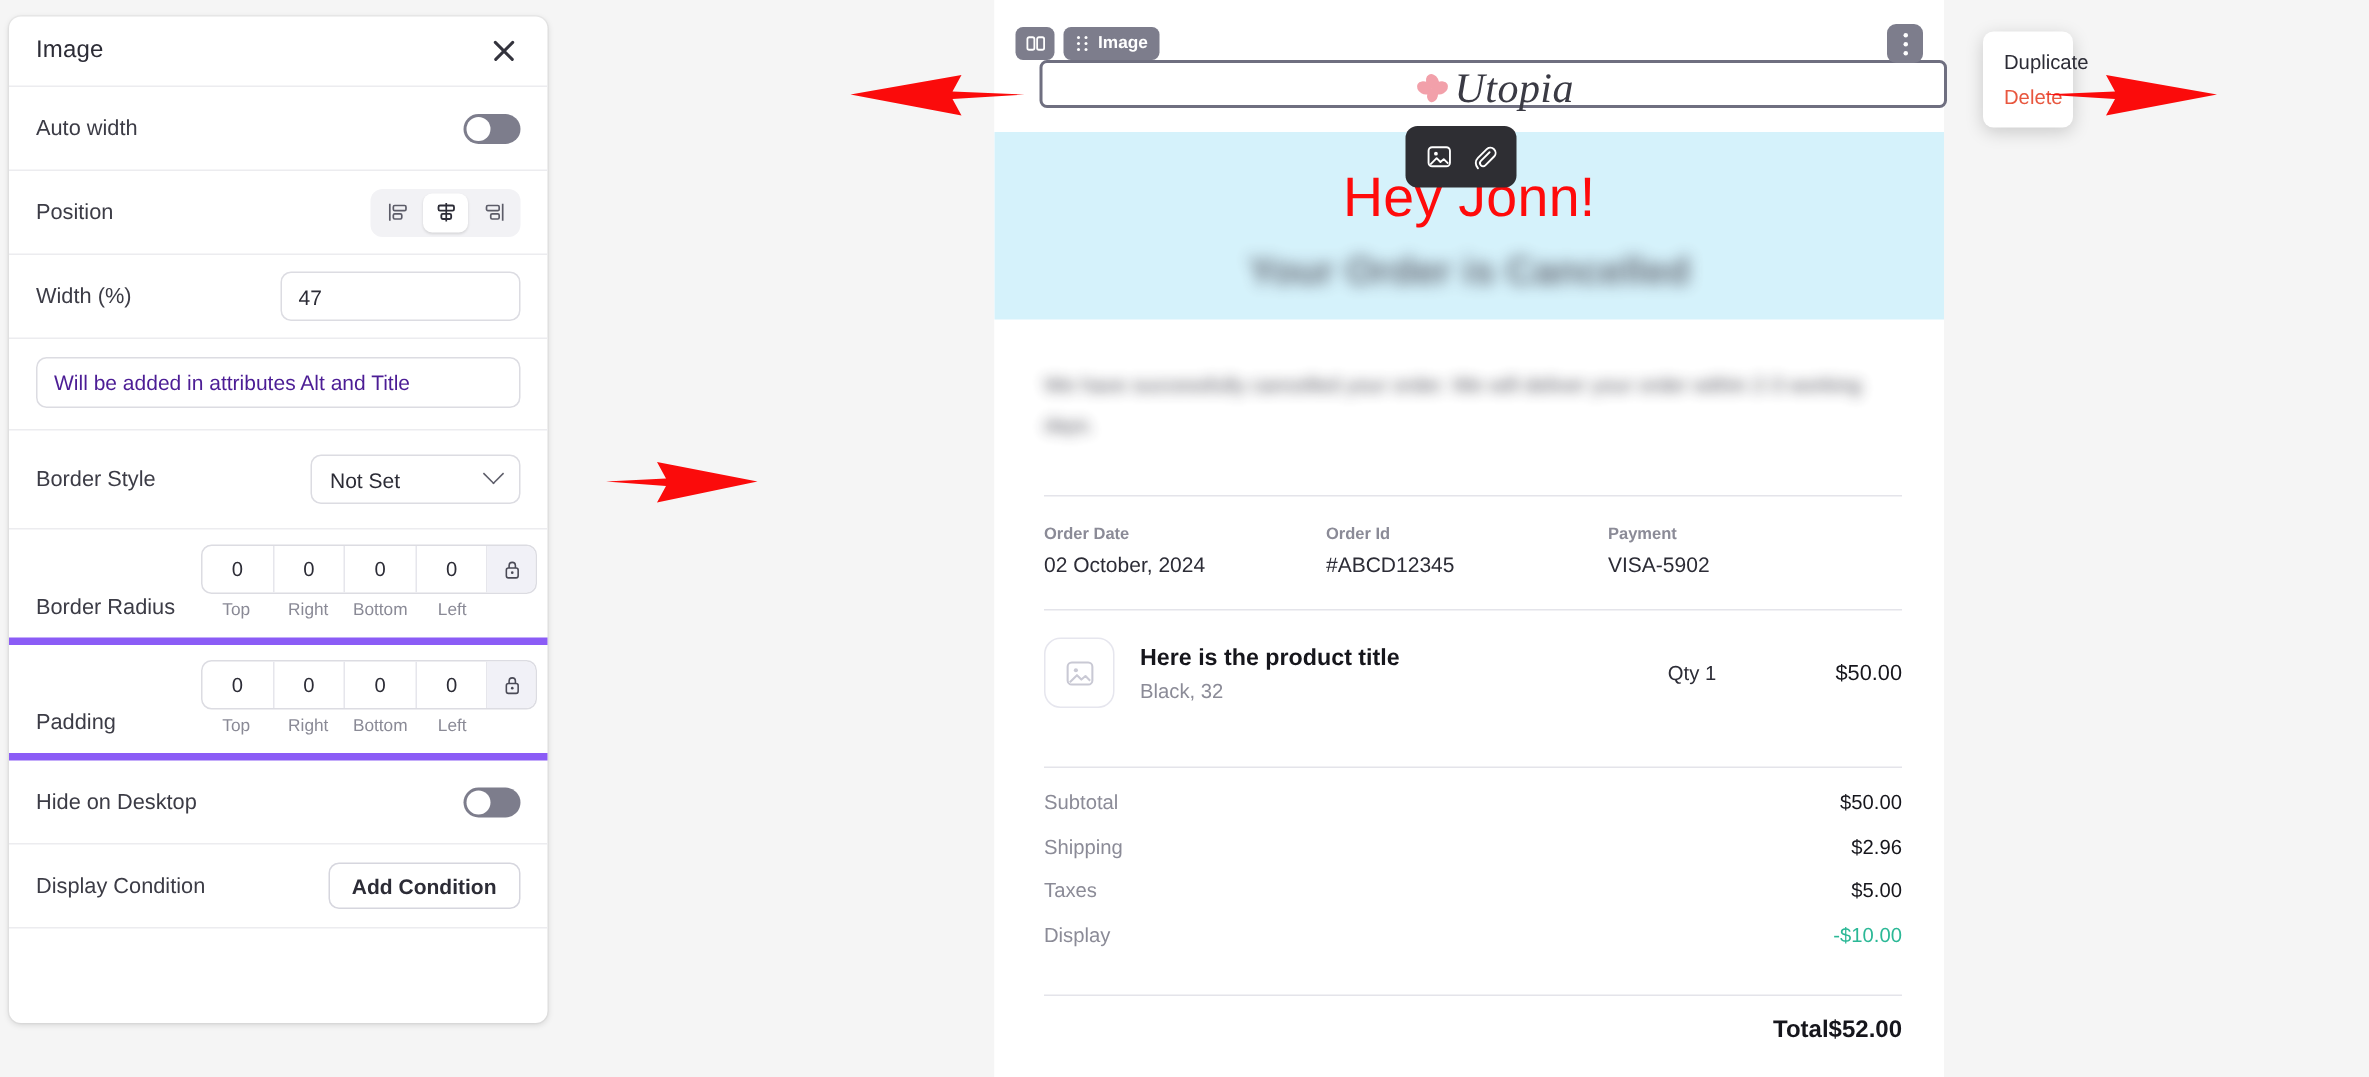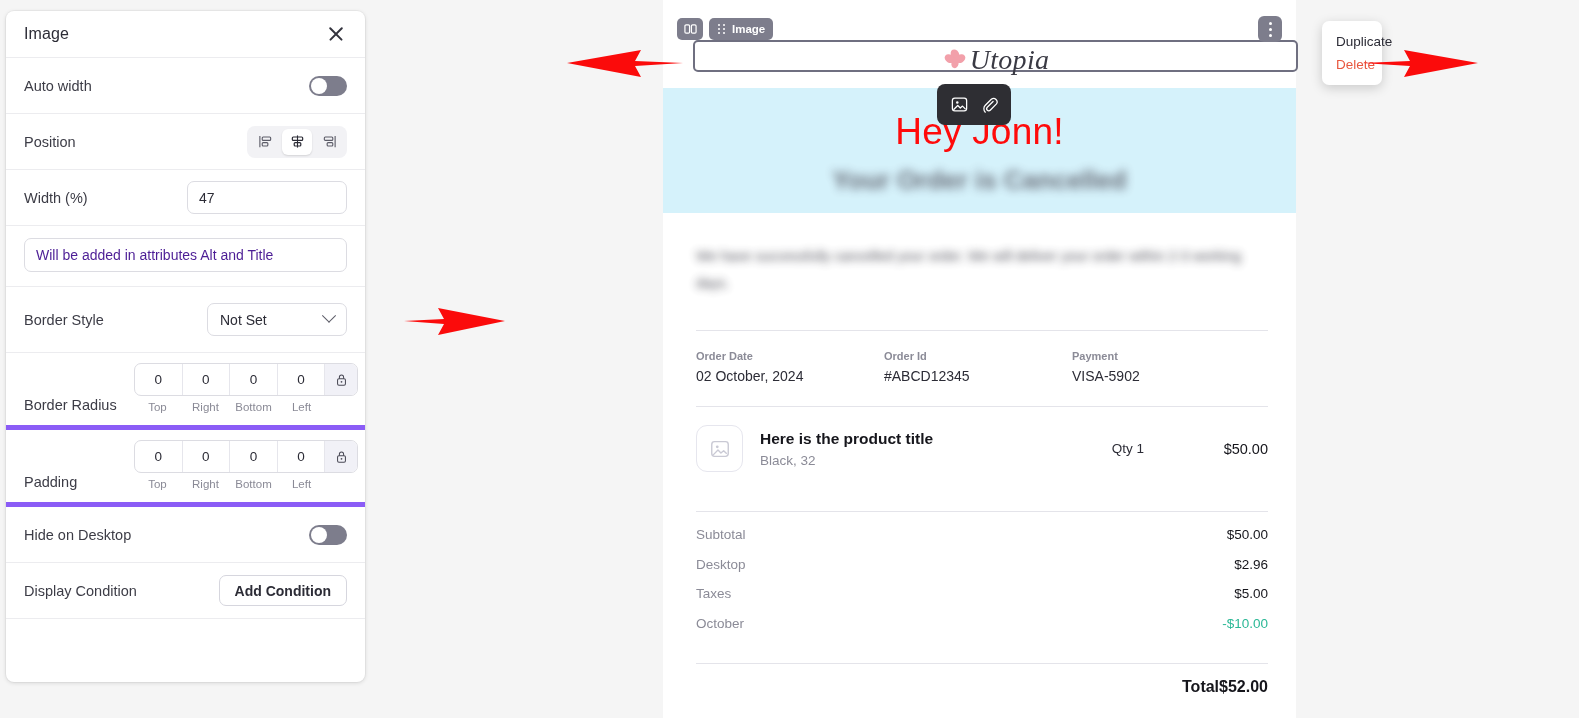--- a/index.html
+++ b/index.html
@@ -417,29 +417,29 @@
       </div>
 
       <div class="hr" style="top:511px"></div>
 
       <div class="totals">
         <div class="tot-row">
           <span class="tot-k">Subtotal</span>
           <span class="tot-v">$50.00</span>
         </div>
         <div class="tot-row">
-          <span class="tot-k">Desktop</span>
+          <span class="tot-k">Shipping</span>
           <span class="tot-v">$2.96</span>
         </div>
         <div class="tot-row">
           <span class="tot-k">Taxes</span>
           <span class="tot-v">$5.00</span>
         </div>
         <div class="tot-row">
-          <span class="tot-k">October</span>
+          <span class="tot-k">Display</span>
           <span class="tot-v discount">-$10.00</span>
         </div>
       </div>
 
       <div class="hr" style="top:663px"></div>
 
       <div class="grand">
         <span class="grand-k">Total</span>
         <span class="grand-v">$52.00</span>
       </div>

